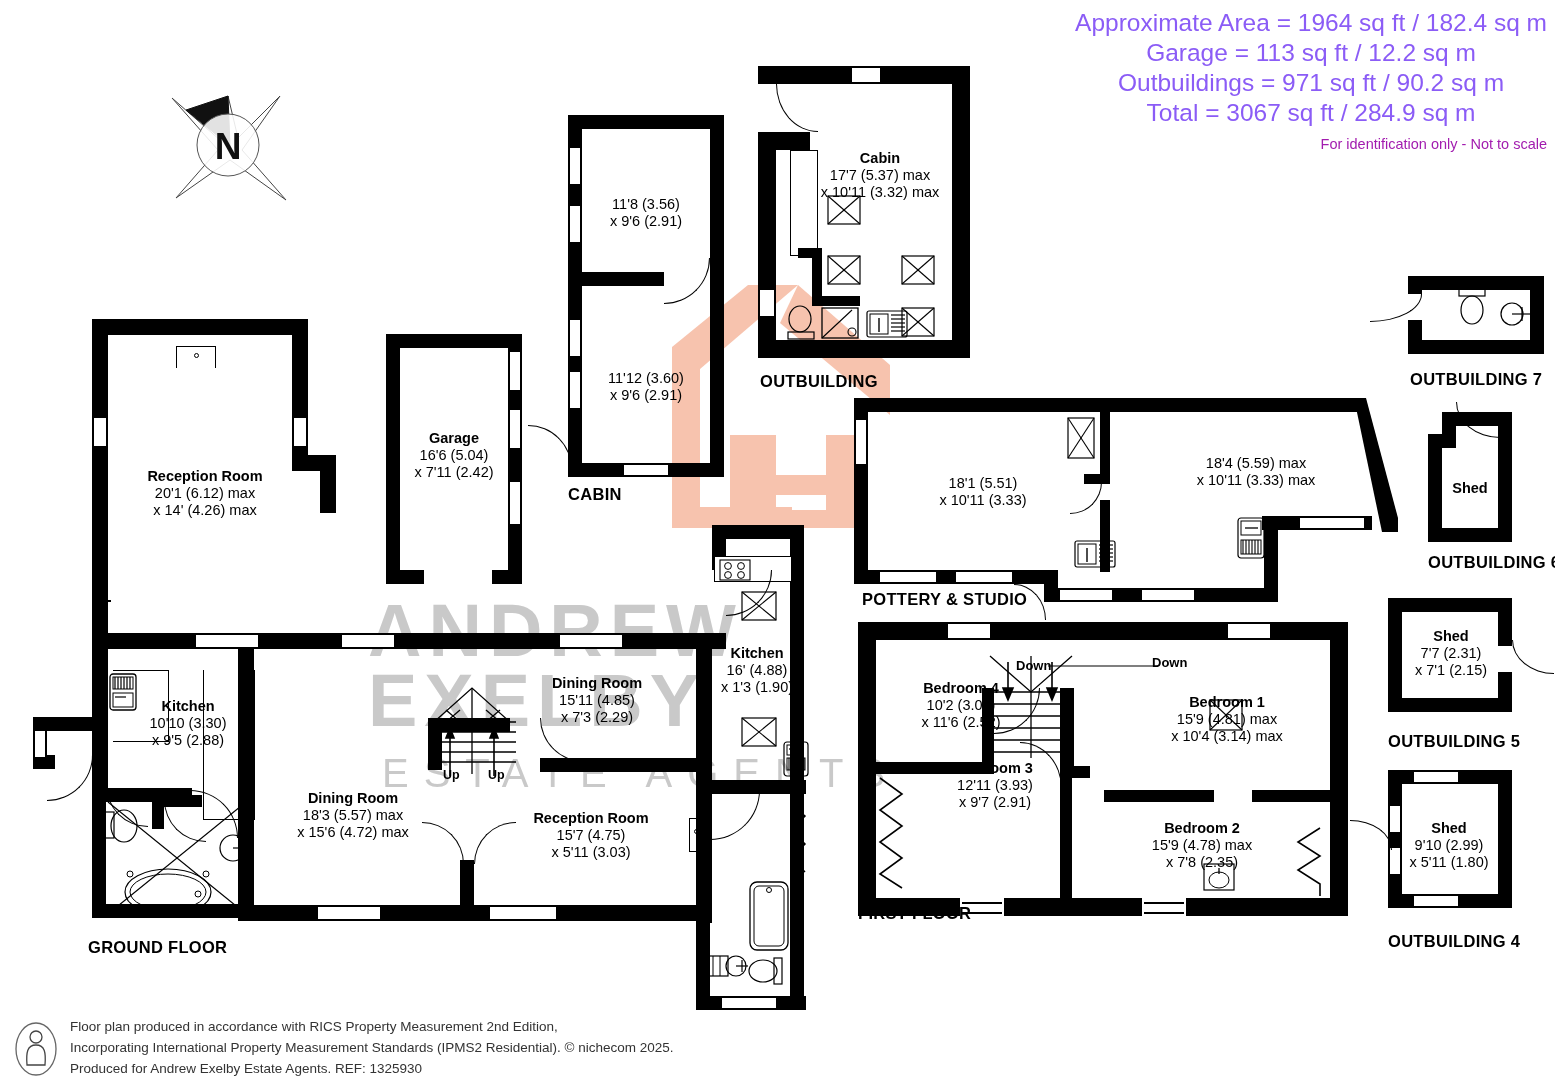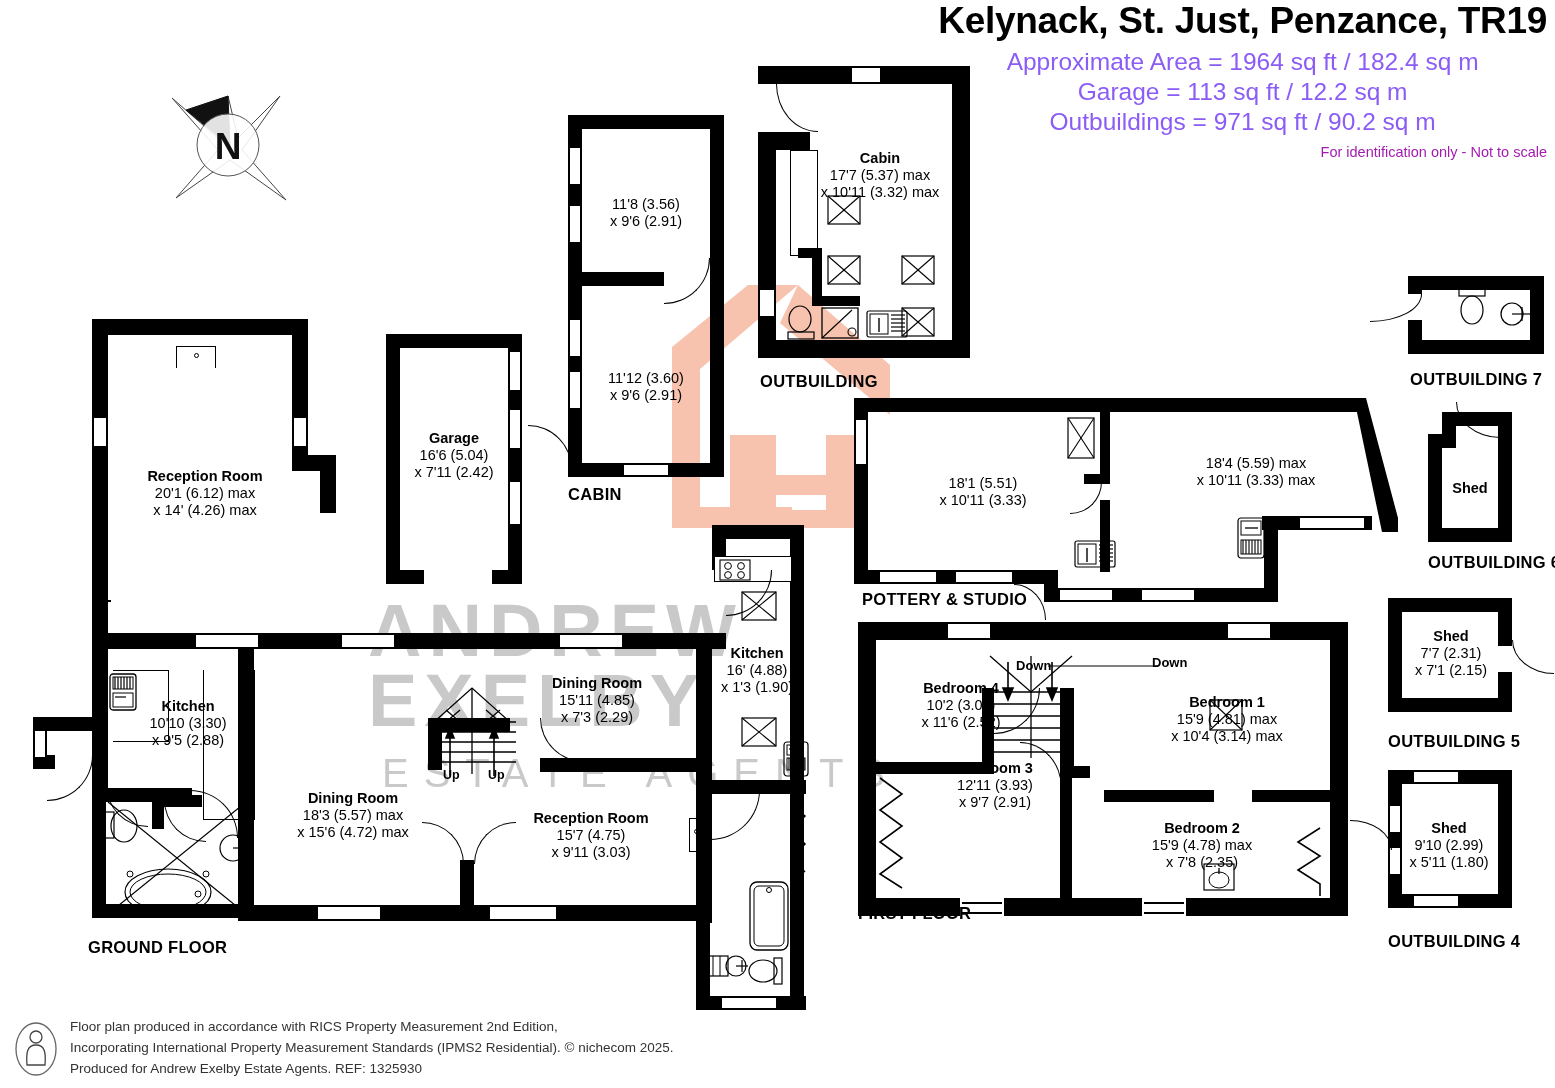--- a/index.html
+++ b/index.html
@@ -138,25 +138,25 @@
     position: absolute; font-size: 13px; font-weight: bold; color: #000;
   }
   svg.icon { position: absolute; overflow: visible; }
 </style>
 </head>
 <body>
 
 <div id="page">
 
   <div id="header">
-    <div id="title">Kelynack, St. Just, Penzance, TR19</div>
     <div id="area-lines">
       <div class="area-line">Approximate Area = 1964 sq ft / 182.4 sq m</div>
       <div class="area-line">Garage = 113 sq ft / 12.2 sq m</div>
       <div class="area-line">Outbuildings = 971 sq ft / 90.2 sq m</div>
+      <div class="area-line">Total = 3067 sq ft / 284.9 sq m</div>
     </div>
     <div id="notice">For identification only - Not to scale</div>
   </div>
 
   <div id="compass">
     <svg width="120" height="115" viewBox="0 0 120 115" class="icon" style="position:relative;">
       <polygon points="60,8 70,50 112,8 74,62 118,112 62,72 8,110 50,62 4,10 52,52" fill="none" stroke="#444" stroke-width="1"></polygon>
       <polygon points="60,8 62,58 18,22" fill="#111" stroke="#111" stroke-width="1"></polygon>
       <circle cx="60" cy="57" r="31" fill="#fff" fill-opacity="0.88" stroke="#555" stroke-width="1"></circle>
       <text x="60" y="71" text-anchor="middle" font-family="Liberation Sans, sans-serif" font-size="37" font-weight="bold" fill="#111">N</text>
@@ -283,21 +283,21 @@
     <div class="thin" style="left:694px;top:829px;width:5px;height:5px;border-radius:50%;"></div>
 
     <div class="lbl" style="left:258px;top:790px;width:190px;">
       <div class="nm">Dining Room</div>
       <div class="dim">18'3 (5.57) max</div>
       <div class="dim">x 15'6 (4.72) max</div>
     </div>
     <div class="lbl" style="left:498px;top:810px;width:186px;">
       <div class="nm">Reception Room</div>
       <div class="dim">15'7 (4.75)</div>
-      <div class="dim">x 9'11 (3.03)</div>
+      <div class="dim">x 5'11 (3.03)</div>
     </div>
 
     <div class="wall" style="left:428px;top:718px;width:82px;height:14px;"></div>
     <div class="wall" style="left:428px;top:718px;width:14px;height:52px;"></div>
     <div>
       <svg class="icon" style="left:428px;top:688px;" width="90" height="92">
         <g stroke="#000" stroke-width="1.3" fill="none">
           <line x1="0" y1="34" x2="88" y2="34"></line>
           <line x1="0" y1="44" x2="88" y2="44"></line>
           <line x1="0" y1="54" x2="88" y2="54"></line>

